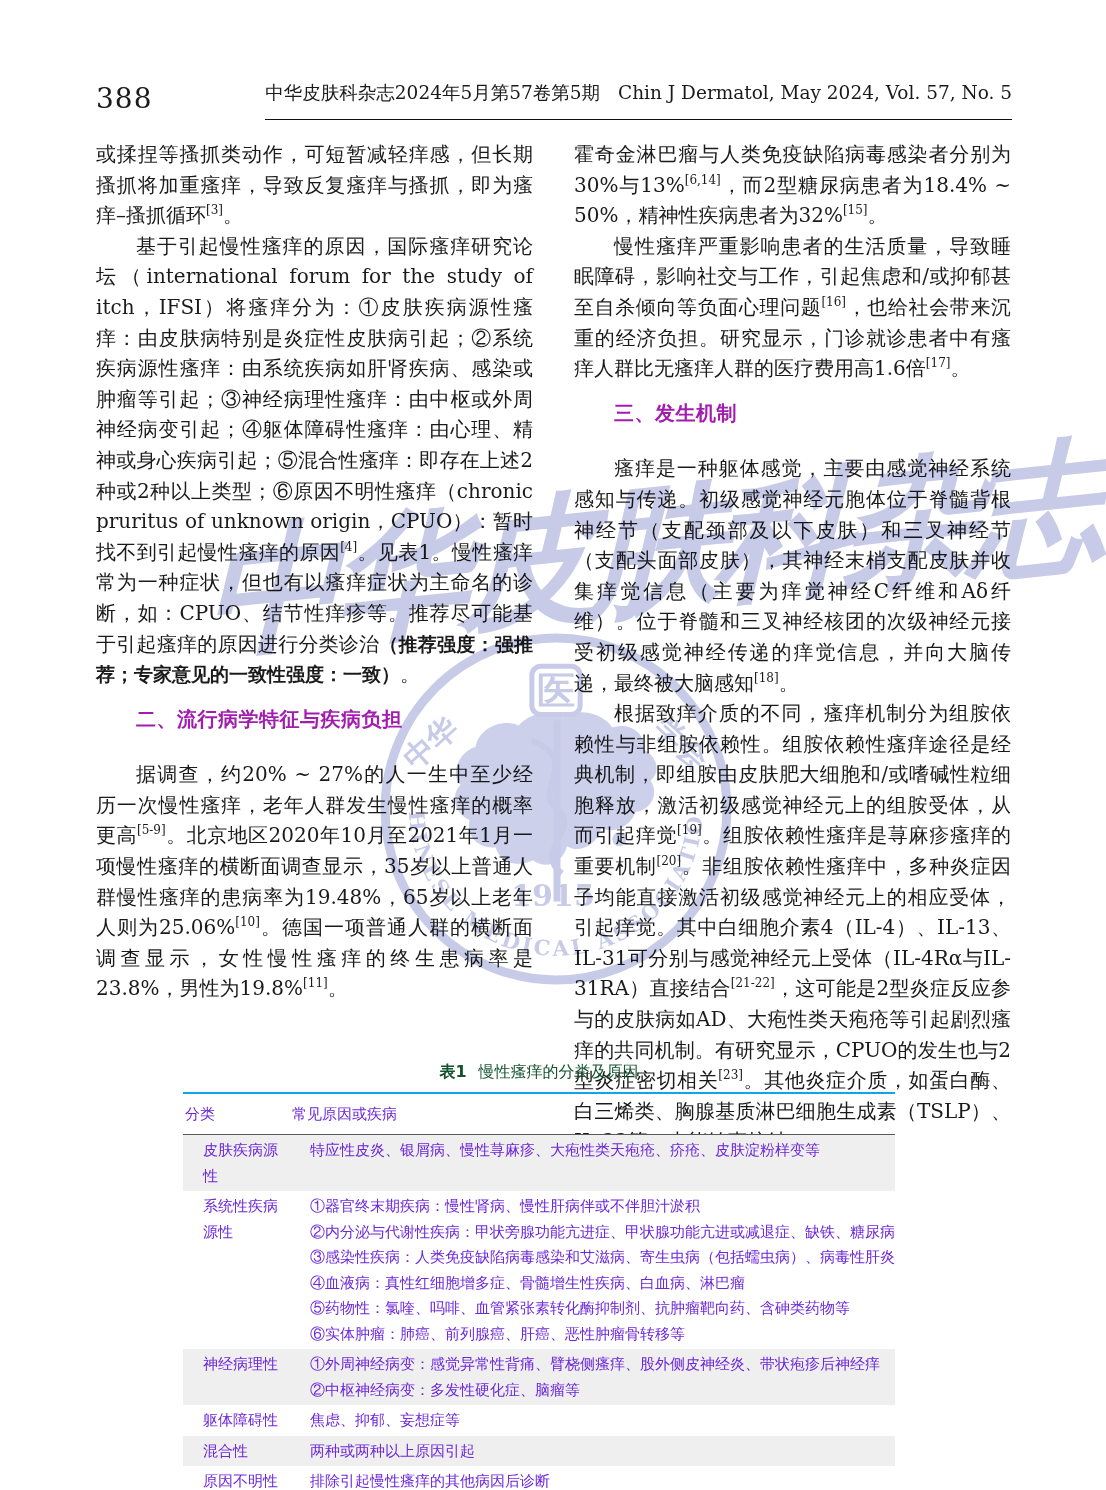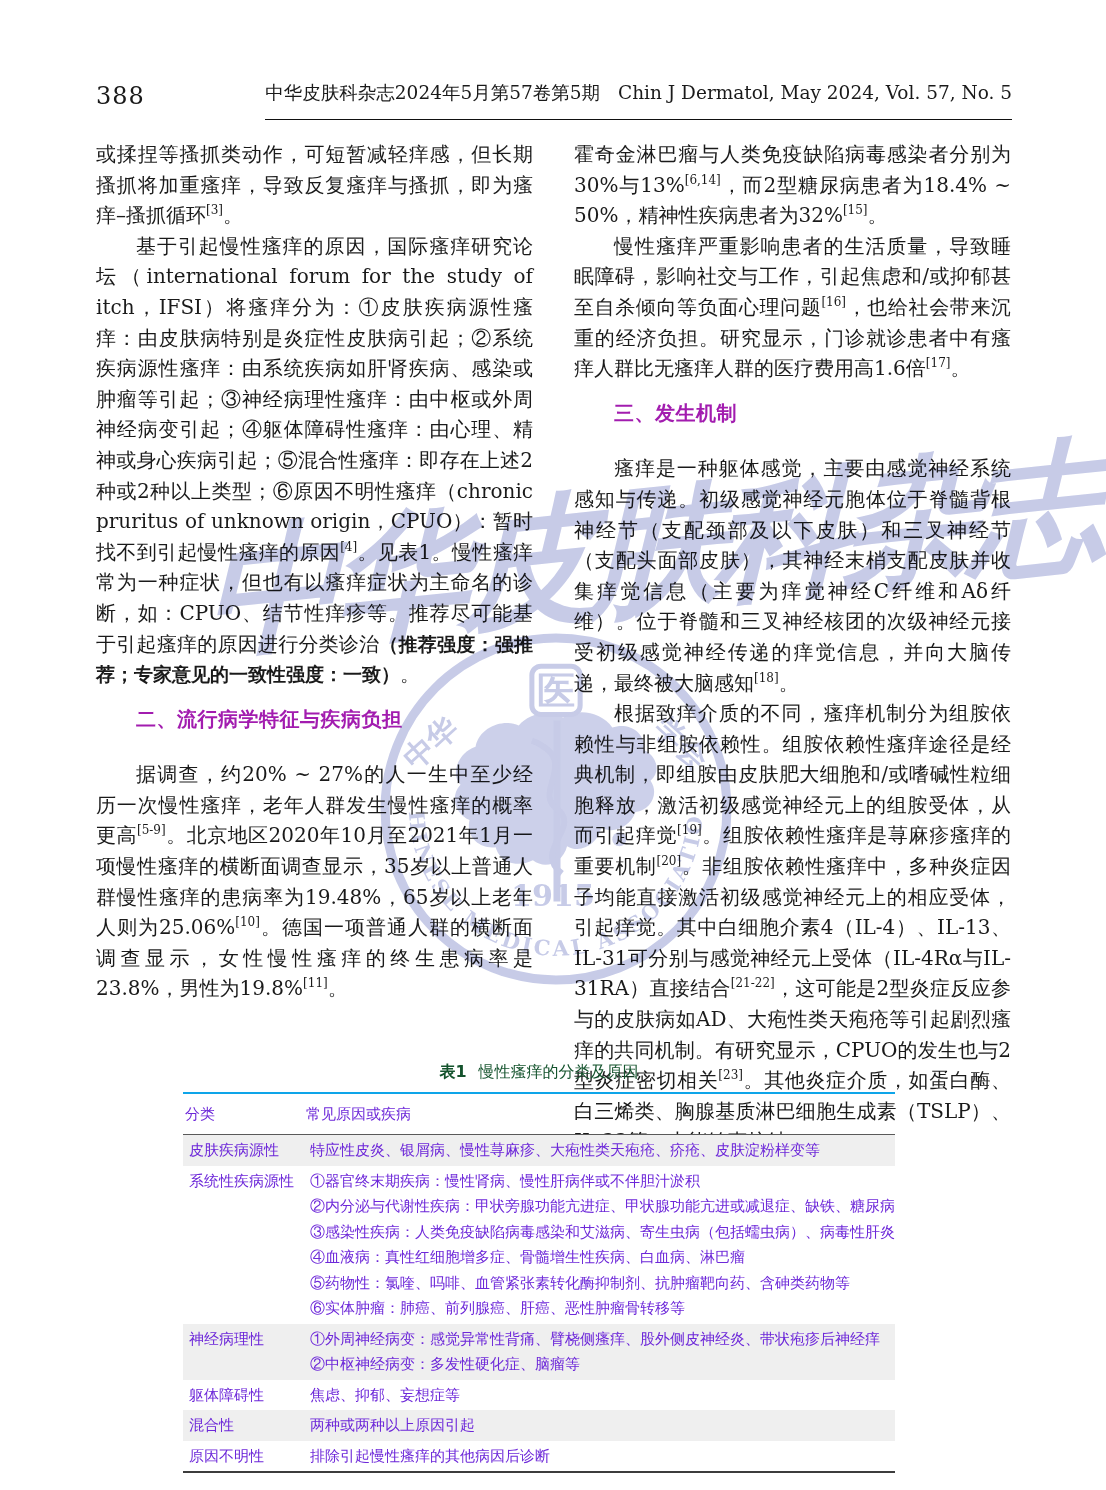--- a/index.html
+++ b/index.html
@@ -2,21 +2,21 @@
 <html><head>
 <meta charset="utf-8">
 <style>
   html,body{margin:0;padding:0;background:#e8e8e8;}
   .page{
     position:relative;width:1106px;height:1490px;background:#ffffff;
     overflow:hidden;margin:0 auto;
     font-family:"DejaVu Serif","Liberation Serif",serif;color:#1a1a1a;
   }
   
-  .pagenum{position:absolute;left:96px;top:82px;font-size:24px;letter-spacing:1px;}
+  .pagenum{position:absolute;left:96px;top:82px;font-size:28px;letter-spacing:1px;}
   .journal-line{
     position:absolute;right:94px;top:80px;font-size:18.5px;
     padding-bottom:14px;border-bottom:1.8px solid #111;white-space:nowrap;
   }
   .journal-line .cn{margin-right:18px;}
   
   .col{
     position:absolute;top:139px;width:437px;font-size:20px;line-height:30.6px;
     text-align:justify;text-justify:inter-ideograph;
   }
@@ -40,21 +40,21 @@
   table.t1{
     width:100%;border-collapse:collapse;
     border-top:2px solid #0ea5e9;border-bottom:2px solid #3c3c3c;
     font-size:15px;color:#6d28d9;
   }
   table.t1 thead th{
     text-align:left;font-weight:normal;padding:11px 0 10px 2px;
     border-bottom:1.5px solid #5a5a5a;font-size:15px;
   }
   table.t1 th.cat-h{width:147px;}
-  table.t1 tbody td{vertical-align:top;padding:3px 0 2px 6px;line-height:25.5px;}
+  table.t1 tbody td{vertical-align:top;padding:3px 0 2px 20px;line-height:25.5px;}
   table.t1 tr.shaded{background:#efefef;}
   td.causes div{white-space:nowrap;}
   
   .watermark-layer{
     position:absolute;inset:0;pointer-events:none;z-index:5;
     color:#8d96cc;opacity:.55;mix-blend-mode:multiply;
   }
   .wm-script{
     position:absolute;left:205px;top:505px;font-size:138px;font-weight:bold;
     font-style:italic;white-space:nowrap;letter-spacing:-10px;

